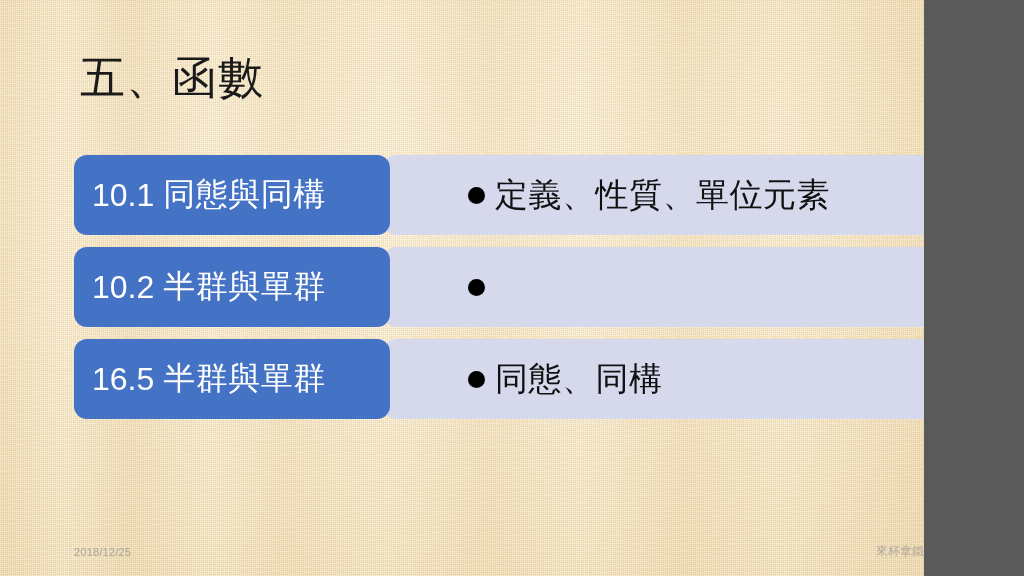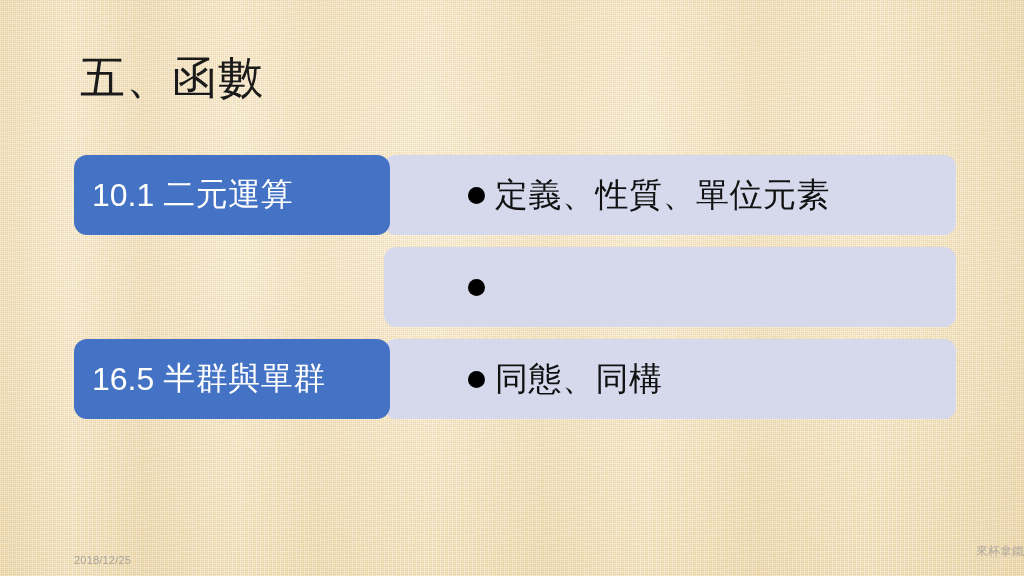--- a/index.html
+++ b/index.html
@@ -2,21 +2,21 @@
 <html><head>
 <meta charset="utf-8">
 <style>
   html, body {
     margin: 0;
     padding: 0;
     background: #5a5a5a;
   }
   .slide {
     position: relative;
-    width: 1024px;
+    width: 924px;
     height: 576px;
     overflow: hidden;
     font-family: "Liberation Serif", "DejaVu Serif", serif;
     background-color: #f5e3bc;
     background-image:
       repeating-linear-gradient(90deg,
         rgba(255,255,255,0.35) 0px,
         rgba(255,255,255,0.35) 1px,
         rgba(216,188,138,0.22) 1px,
         rgba(216,188,138,0.22) 2px,
@@ -159,21 +159,21 @@
     right: 0;
     bottom: 12px;
     height: 22px;
     font-family: "Liberation Sans", "DejaVu Sans", sans-serif;
     font-size: 11px;
     color: #a9a19a;
   }
   .footer .date {
     position: absolute;
     left: 74px;
-    top: 12px;
+    top: 4px;
     letter-spacing: .2px;
   }
   .footer .center {
     position: absolute;
     left: 0;
     right: 0;
     top: 1px;
     text-align: right;
     font-family: "Liberation Serif", "DejaVu Serif", serif;
     font-size: 12px;
@@ -192,29 +192,33 @@
   <div class="tex-bands"></div>
   <div class="tex-grain"></div>
 
   <div class="title">五、函數</div>
 
   <div class="rows">
 
     <div class="row">
       <div class="chip">
         <span class="num">10.1</span>
-        <span class="topic">二元運算</span>
+        <span class="topic">同態與同構</span>
       </div>
       <div class="detail">
         <span class="bullet"></span>
         <span class="dtext">定義、性質、單位元素</span>
       </div>
     </div>
 
     <div class="row">
+      <div class="chip">
+        <span class="num">10.2</span>
+        <span class="topic">半群與單群</span>
+      </div>
       <div class="detail">
         <span class="bullet"></span>
       </div>
     </div>
 
 
     <div class="row">
       <div class="chip">
         <span class="num">16.5</span>
         <span class="topic">半群與單群</span>

